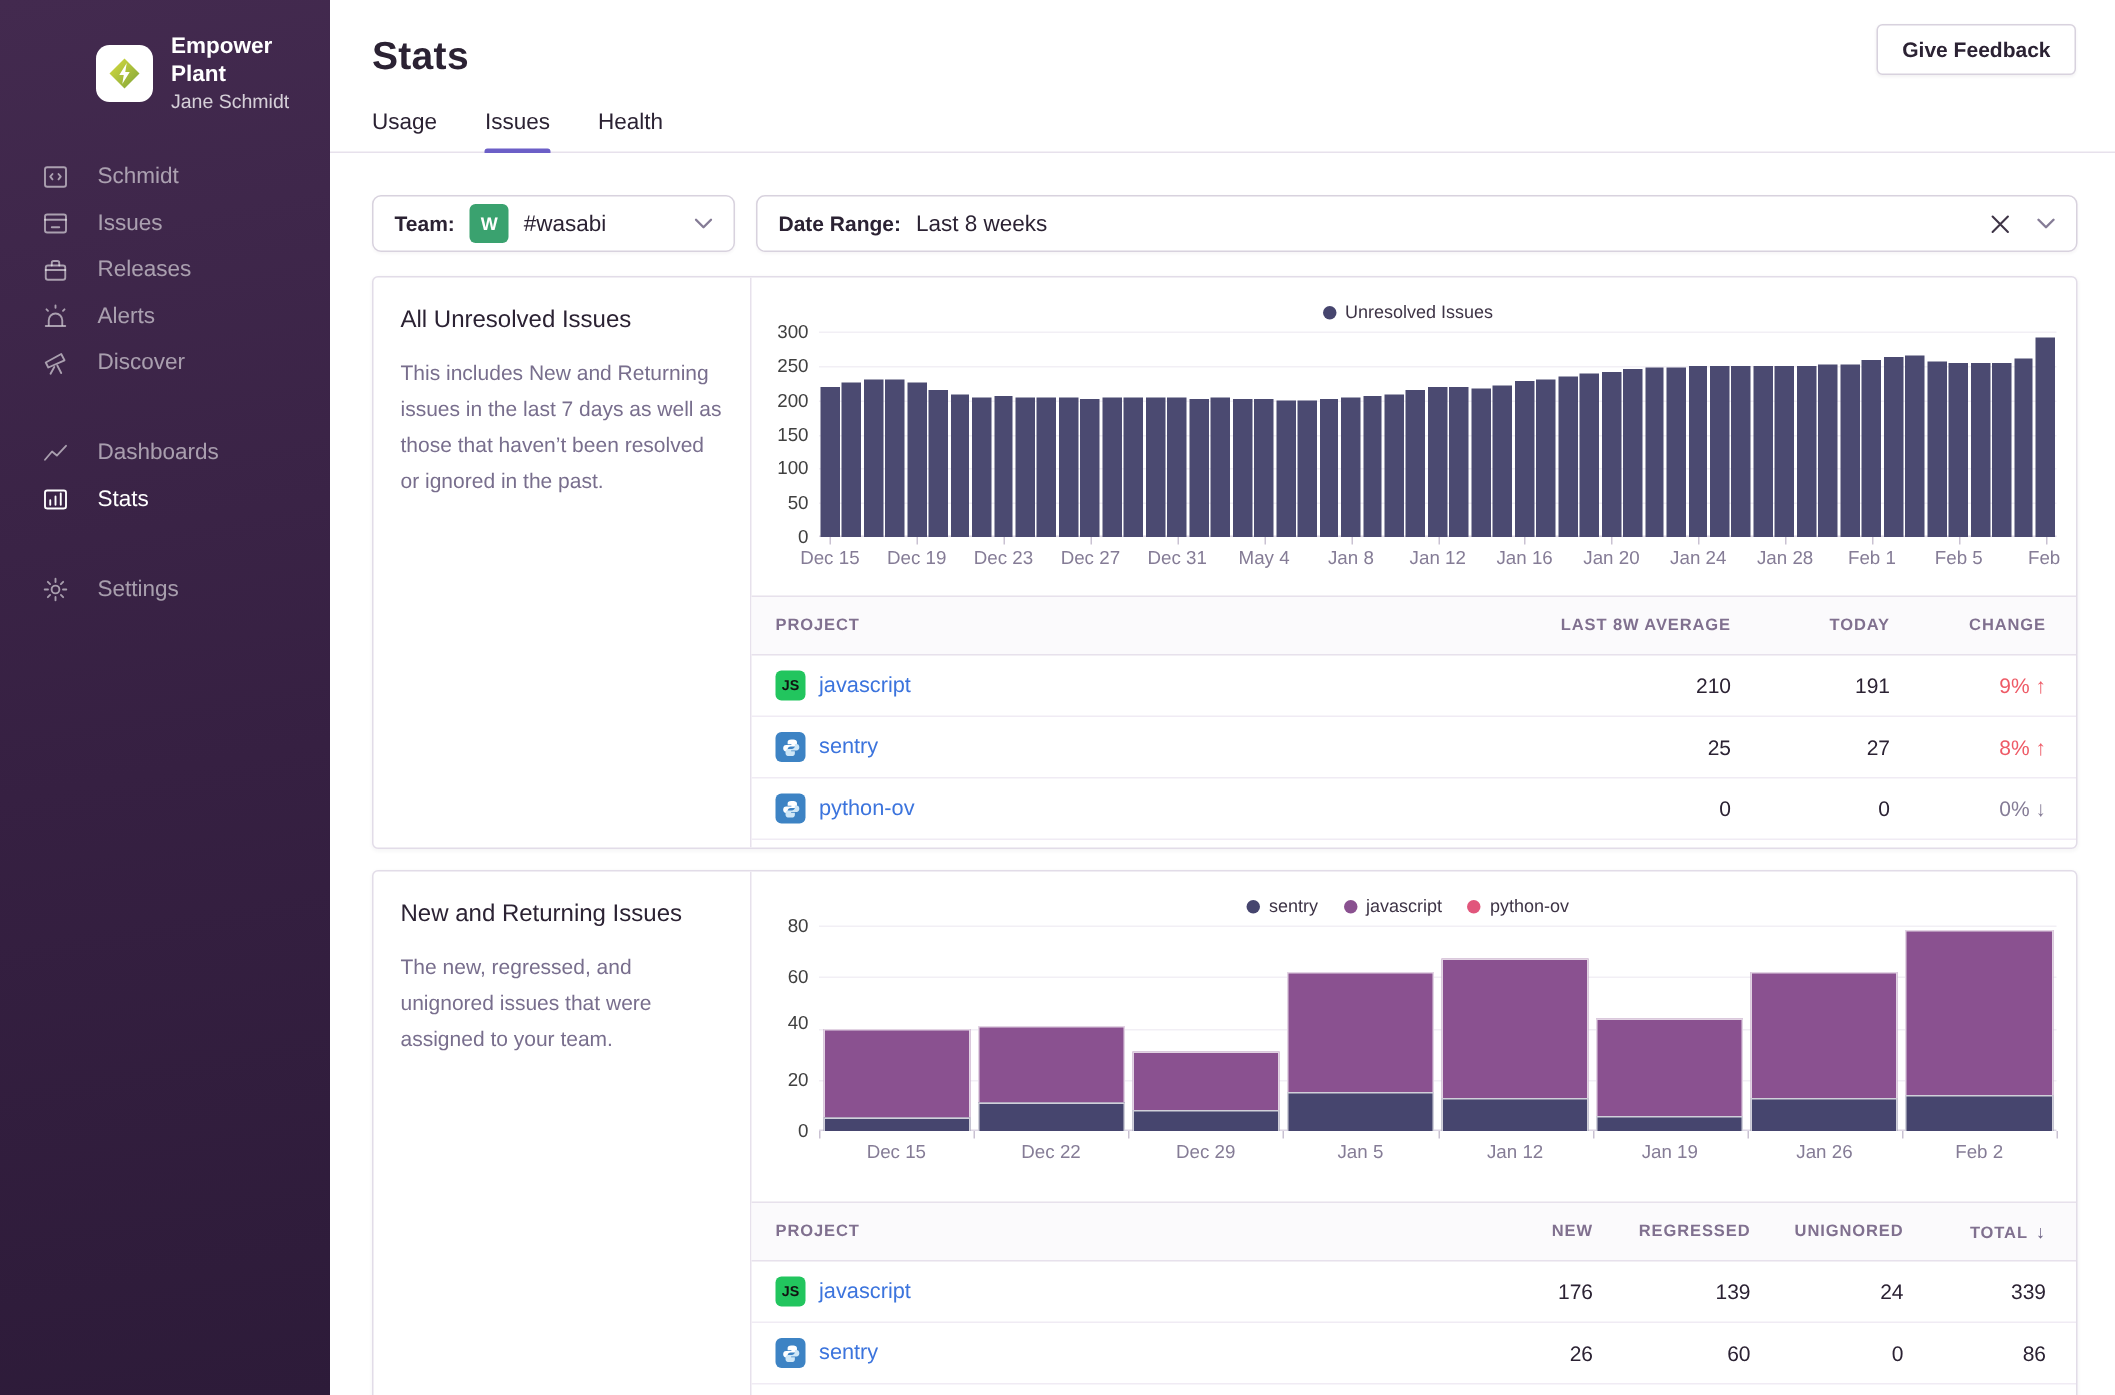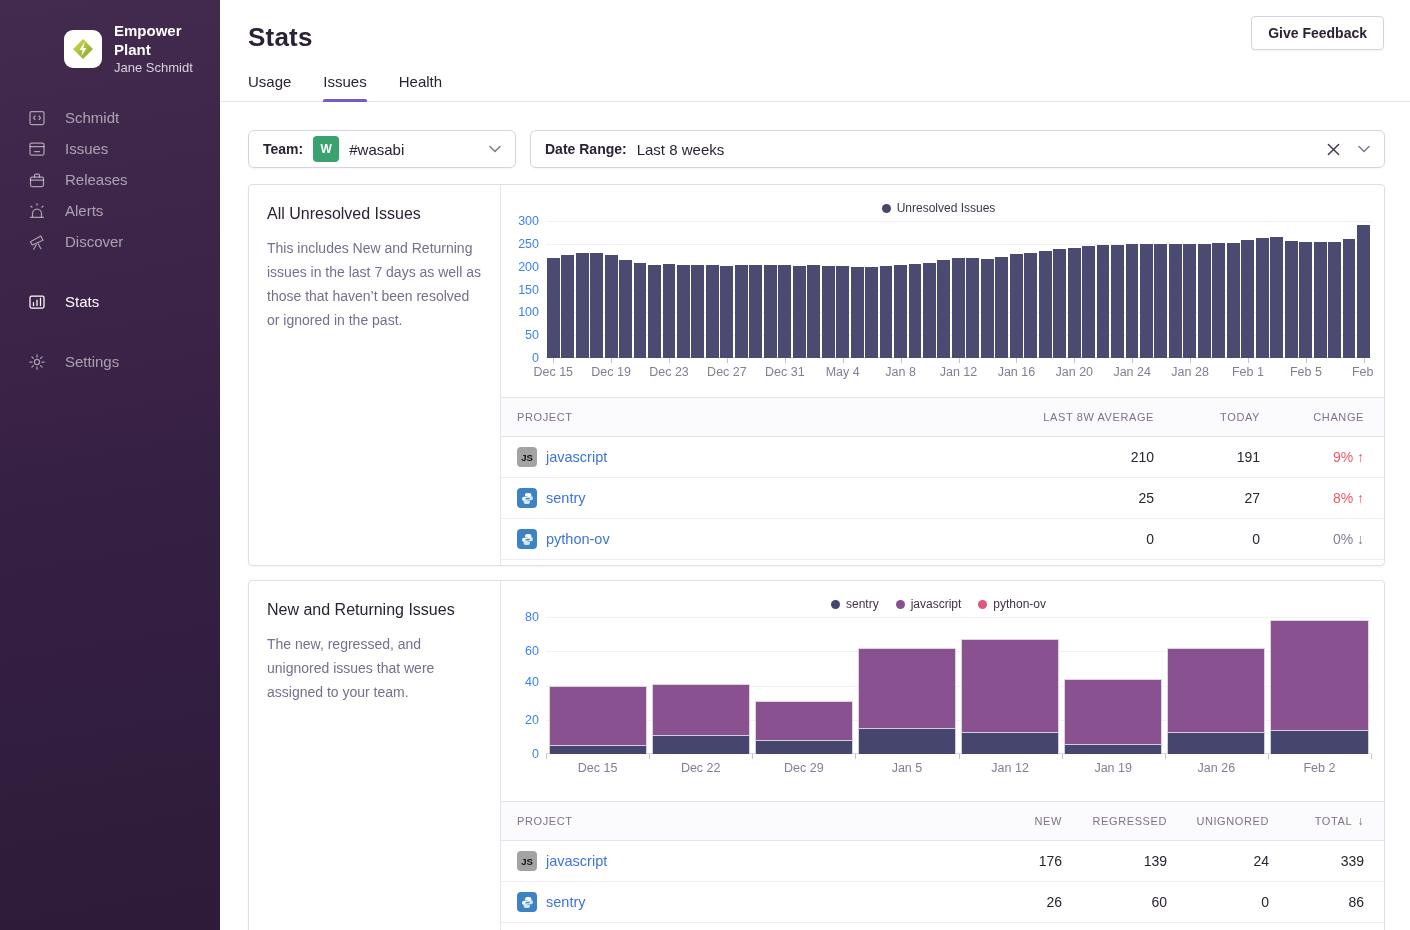--- a/index.html
+++ b/index.html
@@ -32,21 +32,21 @@
   .tab { padding-bottom:11px; font-size:15px; color:#2b2233; cursor:pointer; position:relative; }
   .tab.active::after { content:""; position:absolute; left:0; right:0; bottom:-1px; height:3px;
     background:#6c5fc7; border-radius:2px 2px 0 0; }
 
   .content { padding:28px 25px 0 28px; }
 
   
   .filters { display:flex; gap:14px; margin-bottom:16px; }
   .filter-box { height:38px; background:#fff; border:1px solid #d8d2de; border-radius:6px;
     display:flex; align-items:center; padding:0 14px; cursor:pointer; box-shadow:0 1px 2px rgba(43,34,51,0.04); }
-  .team-box { width:268px; }
+  .team-box { width:242px; }
   .date-box { flex:1; }
   .filter-label { font-size:14px; font-weight:700; color:#2b2233; }
   .team-avatar { width:26px; height:26px; border-radius:4px; background:#3aa26f; color:#fff;
     font-size:12px; font-weight:700; display:flex; align-items:center; justify-content:center; margin-left:10px; }
   .filter-value { font-size:15px; color:#2b2233; margin-left:10px; }
   .box-right { margin-left:auto; display:flex; align-items:center; gap:18px; }
   .chev { color:#857c96; display:flex; }
   .clear-x { color:#3e3446; display:flex; }
 
   
@@ -59,49 +59,49 @@
   .panel-desc { font-size:14px; color:#786e8d; line-height:24px; }
   .panel-right { flex:1; min-width:0; display:flex; flex-direction:column; }
 
   
   .chart-block { padding:16px 13px 0 9px; }
   .legend-row { display:flex; justify-content:center; align-items:center; gap:17px; height:14px; padding-right:4px; }
   .legend-item { display:flex; align-items:center; gap:6px; font-size:12px; color:#3e3446; cursor:pointer; }
   .legend-item i { width:9px; height:9px; border-radius:50%; display:block; }
   .plot-wrap { display:flex; margin-top:6px; }
   .y-axis { width:36px; position:relative; flex-shrink:0; }
-  .y-label { position:absolute; right:7px; font-size:12.5px; color:#3b82f6; width:100%; text-align:right; line-height:14px; }
+  .y-label { position:absolute; right:7px; font-size:12.5px; color:#404040; width:100%; text-align:right; line-height:14px; }
   .plot { flex:1; position:relative; height:137px; }
   .gridline { position:absolute; left:0; right:0; height:1px; background:#f2eff5; }
   .baseline { position:absolute; left:0; right:0; bottom:0; height:1px; background:#ddd6e4; }
   .bars-1 { position:absolute; left:0; right:0; top:0; bottom:0; display:flex; align-items:flex-end; }
   .bar { flex:1; margin:0 0.8px; min-width:1px; }
   .groups { position:absolute; left:0; right:0; top:0; bottom:0; display:flex; align-items:flex-end; }
   .group { flex:1; margin:0 2.5px; display:flex; flex-direction:column-reverse; }
   .seg { width:100%; border:1px solid rgba(255,255,255,0.75); border-bottom:none; }
   .x-axis { position:relative; height:26px; margin-left:36px; }
   .x-tick { position:absolute; top:0; width:1px; height:5px; background:#c9c1d2; }
   .x-label { position:absolute; top:7px; transform:translateX(-50%); font-size:12.5px; color:#857c96; white-space:nowrap; }
 
   
   .data-table { margin-top:13px; }
   .t2 { margin-top:21px; }
   .t-head { display:grid; align-items:center; height:40px; background:#fbfafc;
     border-top:1px solid #e7e1ec; border-bottom:1px solid #e7e1ec; }
-  .th { font-size:11px; font-weight:400; letter-spacing:0.6px; color:#80708f; text-transform:uppercase; cursor:pointer; }
+  .th { font-size:11px; font-weight:700; letter-spacing:0.6px; color:#80708f; text-transform:uppercase; cursor:pointer; }
   .tr { display:grid; align-items:center; height:41px; border-bottom:1px solid #f0ebf4; }
   .grid-t1 { grid-template-columns:1fr 210px 106px 124px; }
   .grid-t2 { grid-template-columns:1fr 120px 105px 102px 115px; }
   .cell-project { display:flex; align-items:center; gap:9px; padding-left:16px; }
   .num { text-align:right; font-size:14px; color:#2b2233; }
   .th.num { font-size:11px; color:#80708f; }
   .t-head > :last-child, .tr > :last-child { padding-right:20px; }
   .proj-link { font-size:14.5px; color:#3c74dd; text-decoration:none; cursor:pointer; }
   .proj-icon { width:20px; height:20px; border-radius:4px; display:flex; align-items:center; justify-content:center; flex-shrink:0; }
-  .proj-icon.js { background:#a3a3a3; color:#111; font-size:9.5px; font-weight:800; }
+  .proj-icon.js { background:#22c55e; color:#111; font-size:9.5px; font-weight:800; }
   .proj-icon.python { background:#3d83c4; }
   .change { font-size:14px; }
   .sort-arrow { font-size:12px; color:#6f6486; margin-left:2px; }
 </style>
 </head>
 <body>
 
 <aside class="sidebar">
   <div class="sidebar-header">
     <div class="logo-box">
@@ -164,20 +164,28 @@
           <span class="nav-icon">
             <svg viewBox="0 0 18 18" fill="none" stroke="currentColor" stroke-width="1.25" stroke-linecap="round" stroke-linejoin="round">
               <path d="M2.5 8.7 12.8 3l2.2 4.2L4.2 12z"></path>
               <path d="M8.2 11.7 5.7 16.2M10.2 10.7l2.6 5"></path>
             </svg>
           </span>
           <span class="nav-label">Discover</span>
         </div>
       </div>
       <div class="nav-group">
+        <div class="nav-item">
+          <span class="nav-icon">
+            <svg viewBox="0 0 18 18" fill="none" stroke="currentColor" stroke-width="1.25" stroke-linecap="round" stroke-linejoin="round">
+              <path d="M2 13.5 6.7 8l3.2 2.7L16 4.2"></path>
+            </svg>
+          </span>
+          <span class="nav-label">Dashboards</span>
+        </div>
         <div class="nav-item active">
           <span class="nav-icon">
             <svg viewBox="0 0 18 18" fill="none" stroke="currentColor" stroke-width="1.25" stroke-linecap="round" stroke-linejoin="round">
               <rect x="2" y="3" width="14" height="12" rx="1.5"></rect>
               <path d="M5.5 12.5v-3M9 12.5v-5.5M12.5 12.5V5"></path>
             </svg>
           </span>
           <span class="nav-label">Stats</span>
         </div>
       </div>

